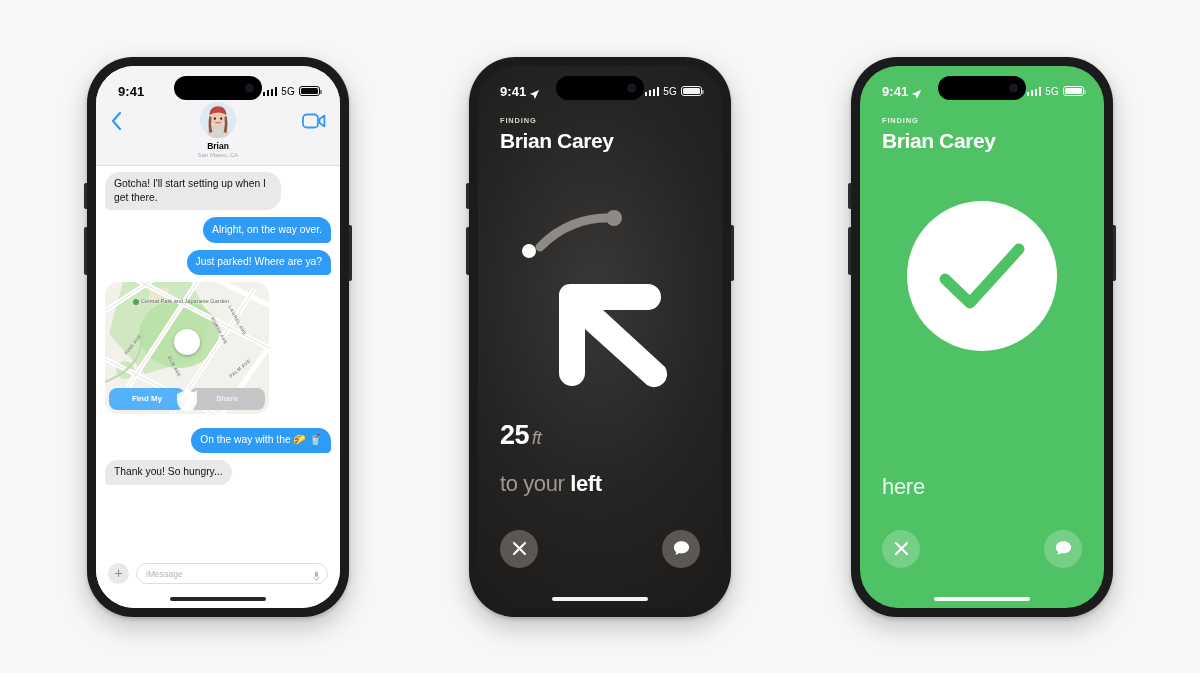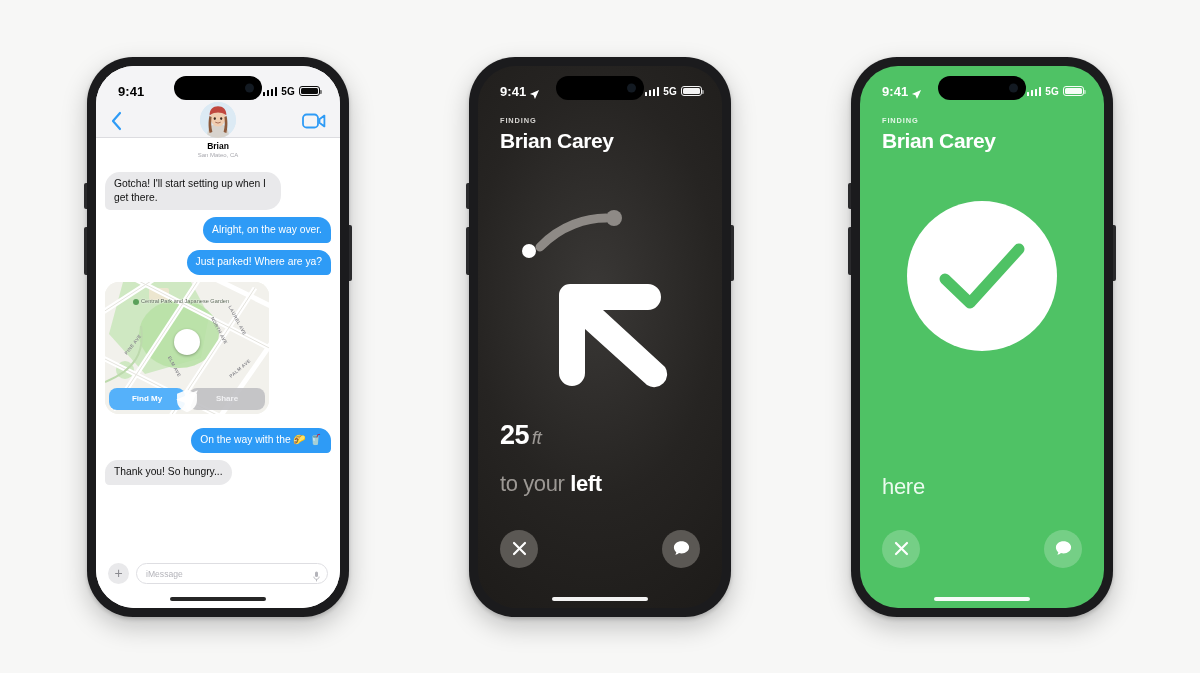--- a/index.html
+++ b/index.html
@@ -68,21 +68,21 @@
   .sb-time { font-size: 13px; font-weight: bold; letter-spacing: .1px; }
   .sb-right { display:flex; align-items:center; gap:4px; }
   .sb-time-wrap { display:flex; align-items:center; gap:3px; }
 
   .bars { display:flex; align-items:flex-end; gap:1.5px; height:9px; }
   .bars i { display:block; width:2.5px; border-radius:.5px; background:currentColor; }
   .bars i:nth-child(1){height:3.5px;}
   .bars i:nth-child(2){height:5.2px;}
   .bars i:nth-child(3){height:7px;}
   .bars i:nth-child(4){height:9px;}
-  .net { font-size:10px; font-weight:bold; letter-spacing:.2px; }
+  .net { font-size:10px; font-weight:normal; letter-spacing:.2px; }
   .batt {
     width:21px; height:10.5px; border:1.3px solid currentColor;
     border-radius:3px; position:relative; opacity:.95;
     padding:1.2px;
   }
   .batt span{ display:block; height:100%; width:100%; background:currentColor; border-radius:1.5px;}
   .batt::after{
     content:""; position:absolute; right:-3px; top:3px;
     width:1.6px; height:4px; background:currentColor; border-radius:0 1px 1px 0; opacity:.5;
   }
@@ -102,21 +102,21 @@
   .homebar {
     position:absolute; bottom:7px; left:50%; transform:translateX(-50%);
     width:96px; height:4px; border-radius:3px;
     background:#000; opacity:.85; z-index:9;
   }
 
   
   .p1 .screen { background:#fff; color:#000; }
   .msg-header {
     position:absolute; top:0; left:0; right:0;
-    height:72px;
+    height:100px;
     background:#f4f4f6;
     border-bottom:.5px solid #dcdce0;
     z-index:5;
   }
   .hdr-row {
     position:absolute; top:44px; left:0; right:0;
     display:flex; align-items:center; justify-content:space-between;
     padding:0 14px;
   }
   .back-chev { width:14px; height:22px; }

